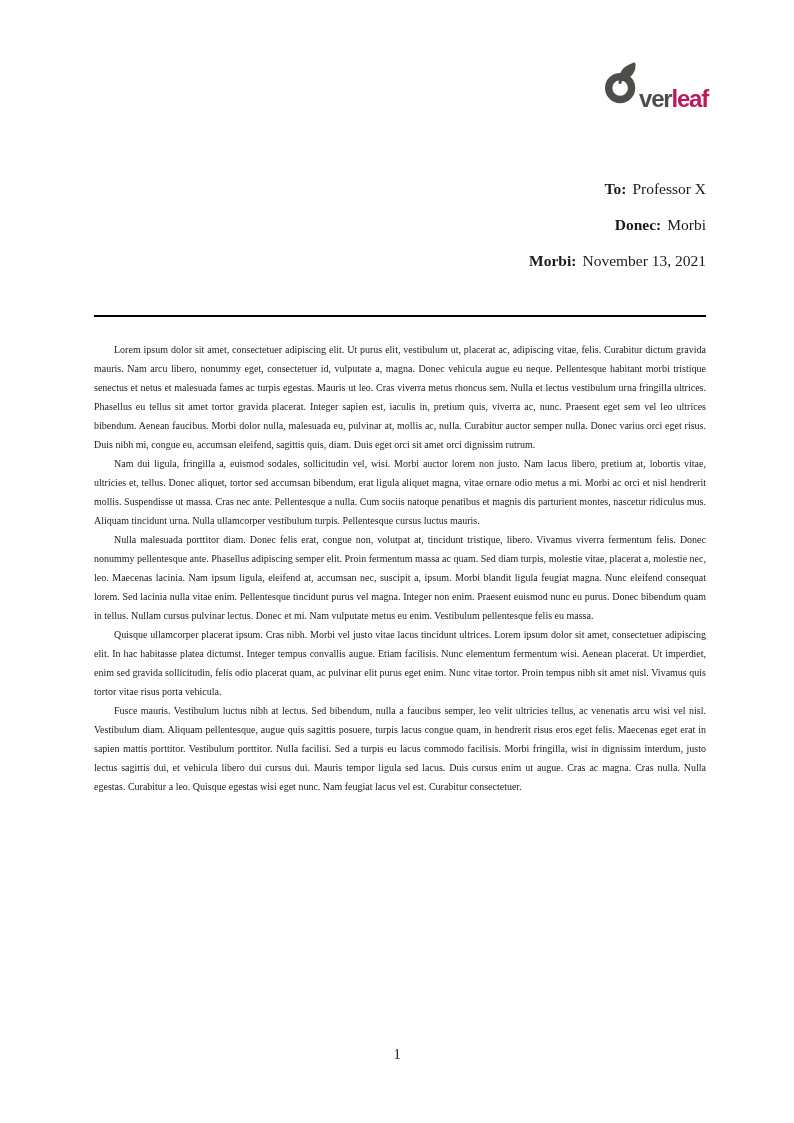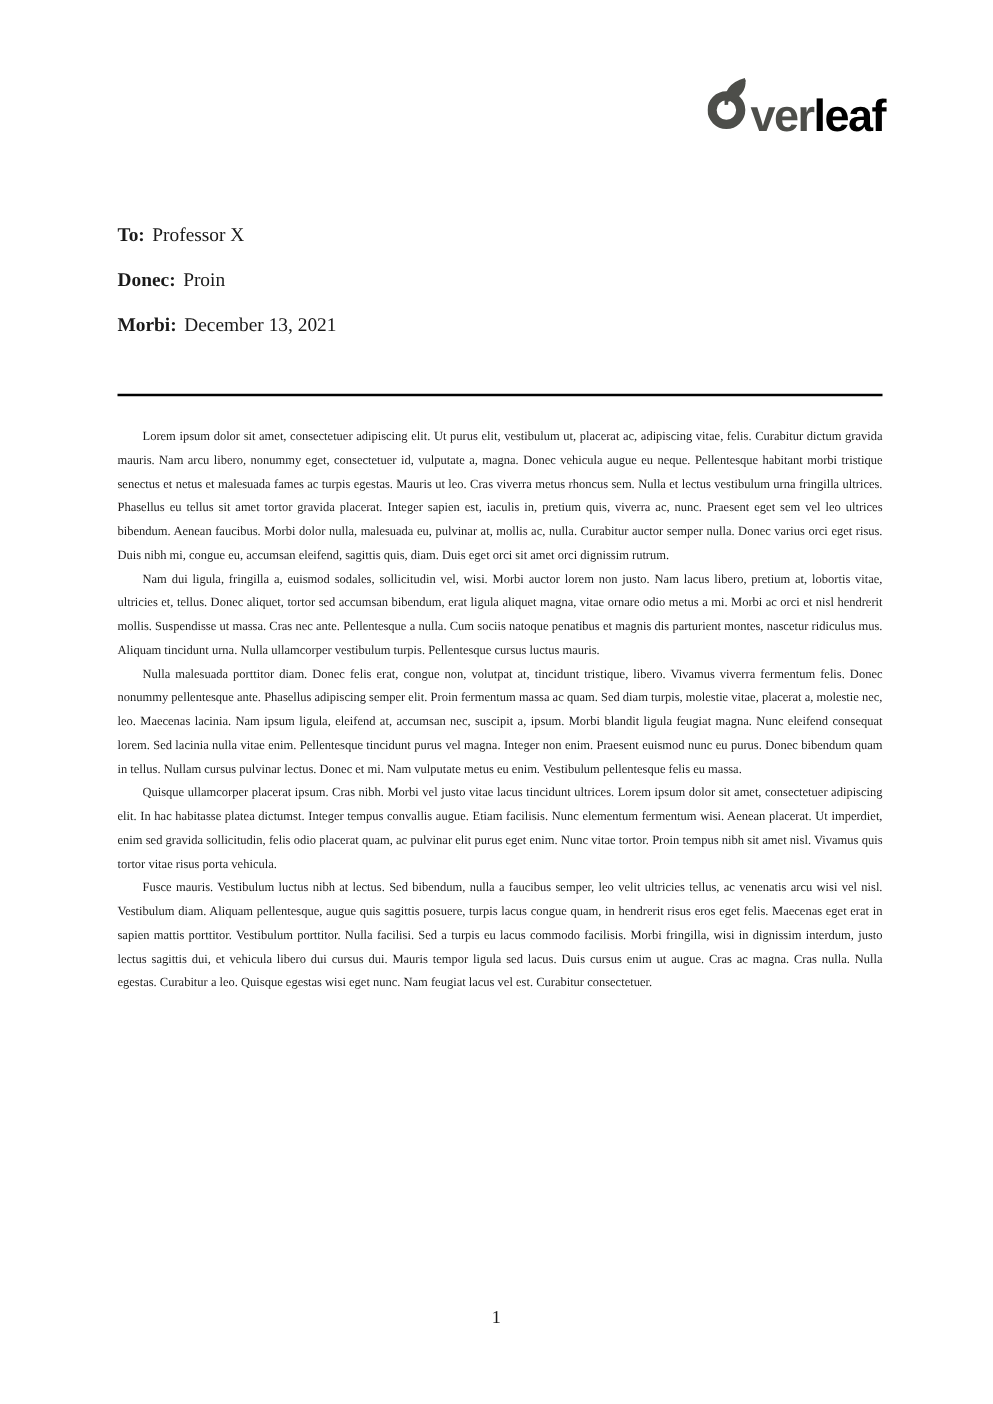--- a/index.html
+++ b/index.html
@@ -17,36 +17,37 @@
 
   
   .logo {
     position: absolute;
     top: 61px;
     right: 86px;
     display: flex;
     align-items: flex-end;
     font-family: "Liberation Sans", "DejaVu Sans", sans-serif;
     font-weight: bold;
-    font-size: 36px;
+    font-size: 24px;
     letter-spacing: -1.2px;
     line-height: 1;
     user-select: none;
   }
   .logo svg { display: block; margin-bottom: 6px; margin-right: 1px; }
   .logo .gray  { color: #4d4e4a; }
-  .logo .green { color: #000000; }
+  .logo .green { color: #be185d; }
 
   
   .memo-fields {
     position: absolute;
     left: 94px;
     top: 179px;
     width: 612px;
     font-size: 15.5px;
+    text-align: right;
   }
   .memo-field { height: 36px; line-height: 20px; }
   .memo-field .label { font-weight: bold; }
   .memo-field .value { margin-left: 6px; }
 
   
   .rule {
     position: absolute;
     left: 94px;
     top: 315px;
@@ -90,24 +91,24 @@
     </svg>
     <span class="gray">ver</span>
       <span class="green">leaf</span>
   </div>
 
   <div class="memo-fields">
     <div class="memo-field">
       <span class="label">To:</span><span class="value">Professor X</span>
     </div>
     <div class="memo-field">
-      <span class="label">Donec:</span><span class="value">Proin</span>
+      <span class="label">Donec:</span><span class="value">Morbi</span>
     </div>
     <div class="memo-field">
-      <span class="label">Morbi:</span><span class="value">December 13, 2021</span>
+      <span class="label">Morbi:</span><span class="value">November 13, 2021</span>
     </div>
   </div>
 
   <div class="rule"></div>
 
   <div class="body-text">
     <p>Lorem ipsum dolor sit amet, consectetuer adipiscing elit. Ut purus elit, vestibulum ut, placerat ac, adipiscing vitae, felis. Curabitur dictum gravida mauris. Nam arcu libero, nonummy eget, consectetuer id, vulputate a, magna. Donec vehicula augue eu neque. Pellentesque habitant morbi tristique senectus et netus et malesuada fames ac turpis egestas. Mauris ut leo. Cras viverra metus rhoncus sem. Nulla et lectus vestibulum urna fringilla ultrices. Phasellus eu tellus sit amet tortor gravida placerat. Integer sapien est, iaculis in, pretium quis, viverra ac, nunc. Praesent eget sem vel leo ultrices bibendum. Aenean faucibus. Morbi dolor nulla, malesuada eu, pulvinar at, mollis ac, nulla. Curabitur auctor semper nulla. Donec varius orci eget risus. Duis nibh mi, congue eu, accumsan eleifend, sagittis quis, diam. Duis eget orci sit amet orci dignissim rutrum.</p>
     <p>Nam dui ligula, fringilla a, euismod sodales, sollicitudin vel, wisi. Morbi auctor lorem non justo. Nam lacus libero, pretium at, lobortis vitae, ultricies et, tellus. Donec aliquet, tortor sed accumsan bibendum, erat ligula aliquet magna, vitae ornare odio metus a mi. Morbi ac orci et nisl hendrerit mollis. Suspendisse ut massa. Cras nec ante. Pellentesque a nulla. Cum sociis natoque penatibus et magnis dis parturient montes, nascetur ridiculus mus. Aliquam tincidunt urna. Nulla ullamcorper vestibulum turpis. Pellentesque cursus luctus mauris.</p>
     <p>Nulla malesuada porttitor diam. Donec felis erat, congue non, volutpat at, tincidunt tristique, libero. Vivamus viverra fermentum felis. Donec nonummy pellentesque ante. Phasellus adipiscing semper elit. Proin fermentum massa ac quam. Sed diam turpis, molestie vitae, placerat a, molestie nec, leo. Maecenas lacinia. Nam ipsum ligula, eleifend at, accumsan nec, suscipit a, ipsum. Morbi blandit ligula feugiat magna. Nunc eleifend consequat lorem. Sed lacinia nulla vitae enim. Pellentesque tincidunt purus vel magna. Integer non enim. Praesent euismod nunc eu purus. Donec bibendum quam in tellus. Nullam cursus pulvinar lectus. Donec et mi. Nam vulputate metus eu enim. Vestibulum pellentesque felis eu massa.</p>
     <p>Quisque ullamcorper placerat ipsum. Cras nibh. Morbi vel justo vitae lacus tincidunt ultrices. Lorem ipsum dolor sit amet, consectetuer adipiscing elit. In hac habitasse platea dictumst. Integer tempus convallis augue. Etiam facilisis. Nunc elementum fermentum wisi. Aenean placerat. Ut imperdiet, enim sed gravida sollicitudin, felis odio placerat quam, ac pulvinar elit purus eget enim. Nunc vitae tortor. Proin tempus nibh sit amet nisl. Vivamus quis tortor vitae risus porta vehicula.</p>

